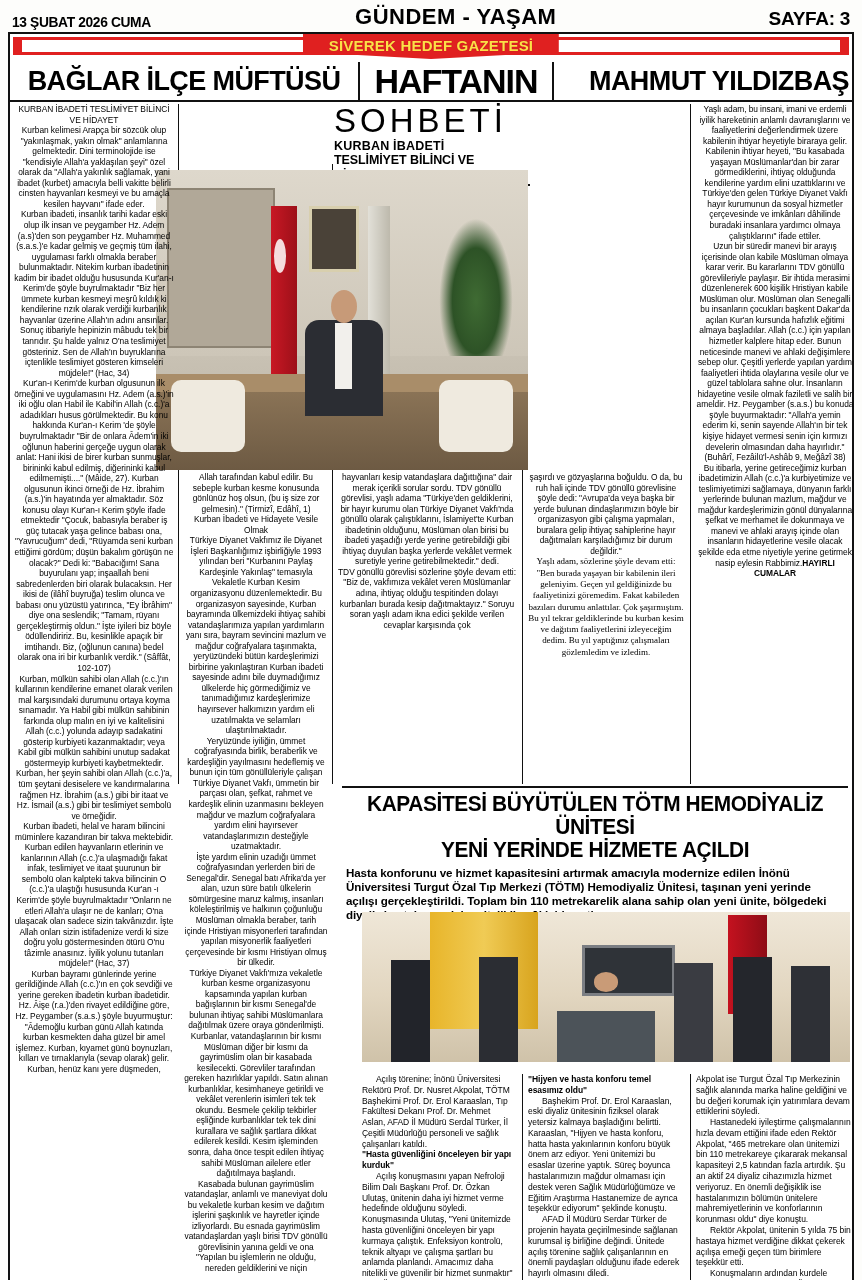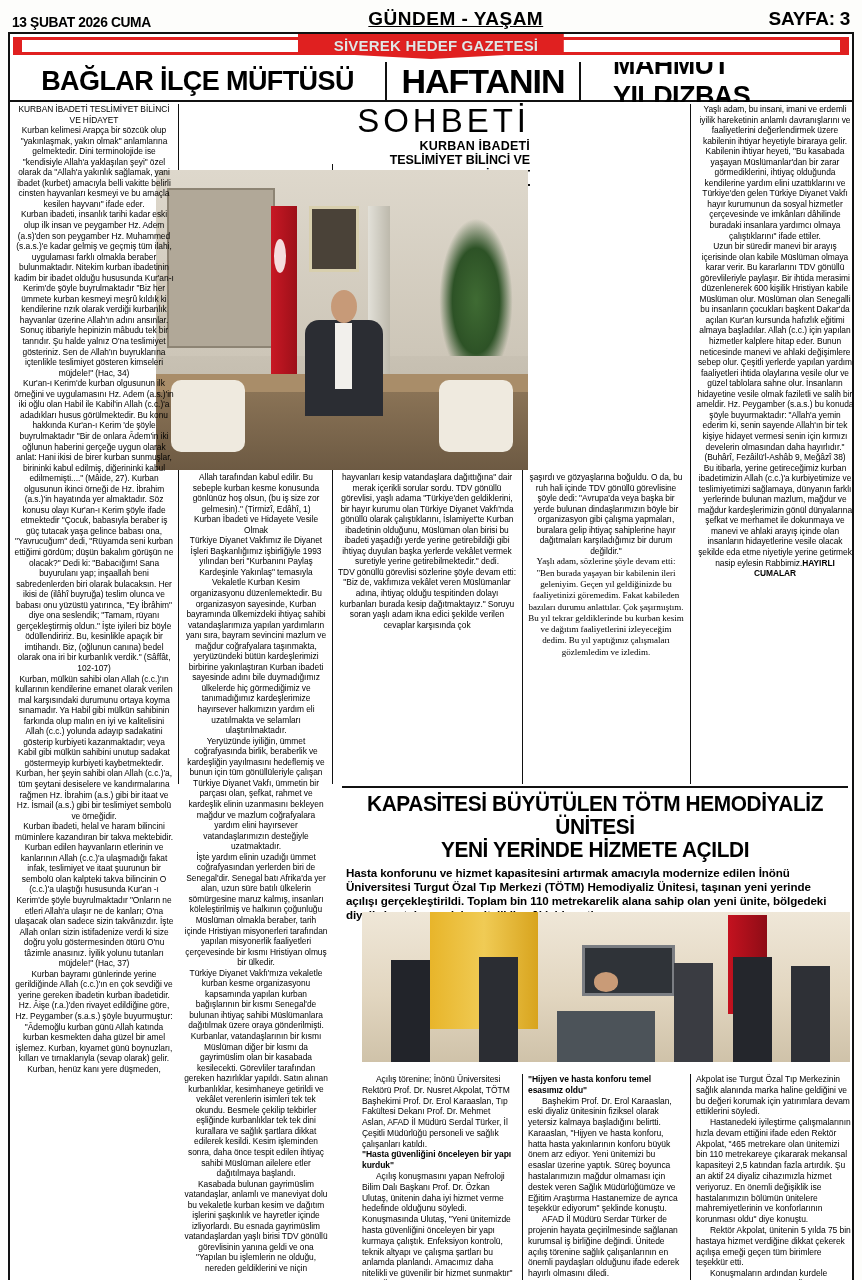--- a/index.html
+++ b/index.html
@@ -33,25 +33,24 @@
     box-sizing: border-box;
   }
   .topbar .date {
     font-size: 15px;
     font-weight: bold;
     letter-spacing: -0.4px;
     transform: scaleX(0.92);
     transform-origin: left bottom;
   }
   .topbar .section {
-    font-size: 19px;
+    font-size: 22px;
     font-weight: bold;
     letter-spacing: 0.5px;
     transform: translateX(-10px);
-    text-decoration: underline;
   }
   .topbar .pageno {
     font-size: 19px;
     font-weight: bold;
     letter-spacing: -0.3px;
   }
 
   
   .ribbon-wrap {
     position: relative;
@@ -73,25 +72,25 @@
     left: 12px; right: 12px; top: 6px;
     height: 12px;
     background: #fff;
   }
   .ribbon-center {
     position: absolute;
     left: 50%;
     top: 0px;
     transform: translateX(-50%);
     background: #e02020;
-    color: #e5e5e5;
+    color: #fde047;
     font-size: 15px;
     font-weight: bold;
     letter-spacing: 0.2px;
-    padding: 3px 26px 5px 36px;
+    padding: 3px 26px 5px 26px;
     white-space: nowrap;
     clip-path: polygon(0 0, 100% 0, 100% 72%, 50% 100%, 0 72%);
     text-shadow: 0 0 1px rgba(0,0,0,.3);
   }
 
   
   .nameband {
     display: flex;
     align-items: center;
     border: 2px solid #111;
@@ -99,21 +98,21 @@
     height: 38px;
     background: #fff;
   }
   .nameband .cell {
     display: flex;
     align-items: center;
     justify-content: center;
     height: 100%;
     box-sizing: border-box;
   }
-  .nb-left  { width: 375px; font-size: 27px; font-weight: bold; letter-spacing: -0.6px; }
+  .nb-left  { width: 348px; font-size: 27px; font-weight: bold; letter-spacing: -0.6px; }
   .nb-mid   { width: 196px; font-size: 34px; font-weight: bold; letter-spacing: -1px;
               border-left: 2px solid #111; border-right: 2px solid #111; }
   .nb-right { flex: 1; font-size: 27px; font-weight: bold; letter-spacing: -0.6px; margin-left: 32px; }
 
   
   .content {
     position: relative;
     border: 2px solid #111;
     border-top: none;
     height: 1192px;
@@ -121,21 +120,21 @@
     padding: 3px 4px 0 4px;
     background: #fff;
   }
 
   
   .sohbeti {
     position: absolute;
     left: 324px;
     top: 2px;
     width: 196px;
-    text-align: right;
+    text-align: left;
     border-bottom: 2px solid #111;
     padding-bottom: 2px;
   }
   .sohbeti .big {
     font-size: 33px;
     letter-spacing: 4px;
     line-height: 1.06;
     font-weight: 400;
   }
   .sohbeti .sub1, .sohbeti .sub2 {

